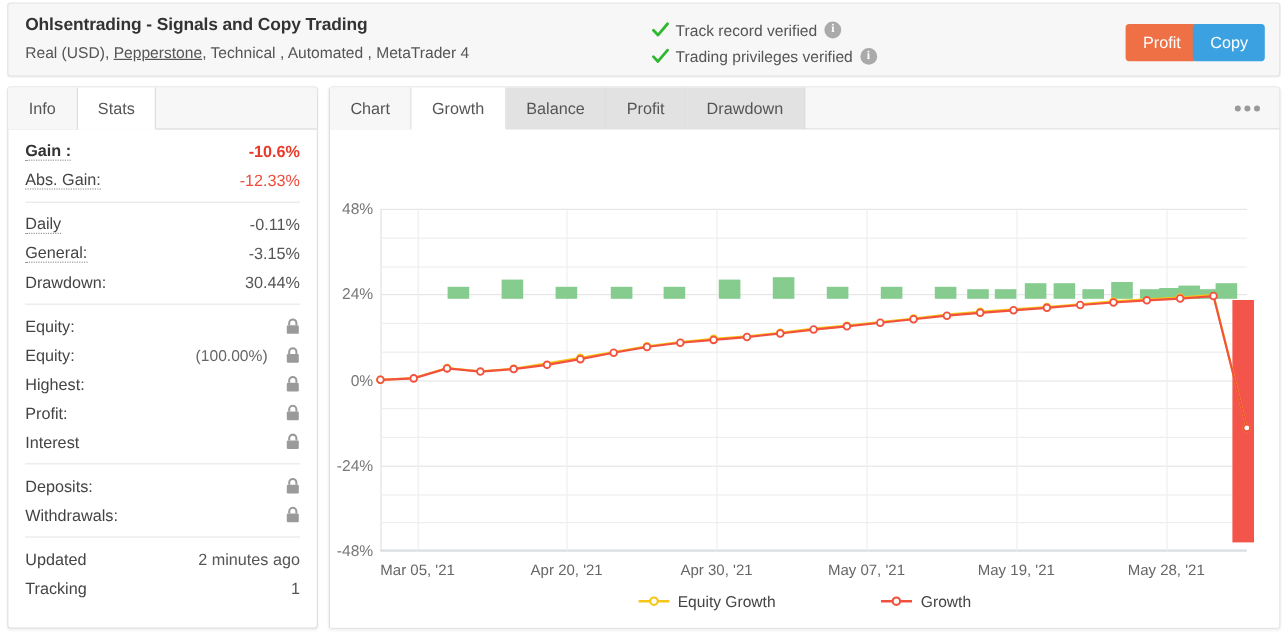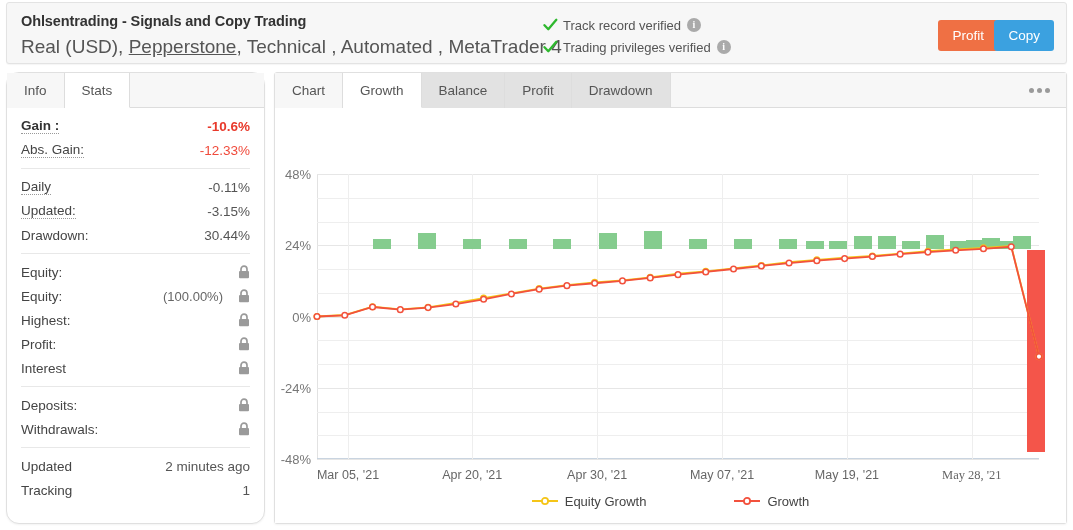--- a/index.html
+++ b/index.html
@@ -27,21 +27,21 @@
     border-radius: 3px;
     box-shadow: 0 1px 1px rgba(0,0,0,0.04);
   }
   .hdr-title {
     position: absolute; left: 14px; top: 10px;
     font-size: 14.5px; font-weight: bold; color: #333333;
     letter-spacing: -0.1px;
   }
   .hdr-sub {
     position: absolute; left: 14px; top: 33px;
-    font-size: 19px; color: #555555;
+    font-size: 13px; color: #555555;
   }
   .hdr-sub .broker {
     text-decoration: underline;
     color: #555555;
     cursor: pointer;
   }
   .verify-block {
     position: absolute; left: 536px; top: 12px;
   }
   .verify-row {
@@ -86,21 +86,21 @@
   .btn-discuss { right: 68px; background: #ef7044; }
   .btn-copy    { right: 12px; background: #3ba1e0; }
 
   
   .left-panel {
     position: absolute;
     left: 6px; top: 72px;
     width: 259px; height: 452px;
     background: #ffffff;
     border: 1px solid #e0e0e0;
-    border-radius: 13px;
+    border-radius: 3px;
     box-shadow: 0 1px 2px rgba(0,0,0,0.05);
   }
   .tabs {
     position: relative;
     height: 35px;
     background: #f7f7f7;
     border-bottom: 1px solid #dddddd;
   }
   .tab {
     position: relative;
@@ -294,21 +294,21 @@
         </div>
       </div>
       <div class="divider"></div>
 
       <div class="stat-group">
         <div class="stat-row">
           <span class="lbl dotted">Daily</span>
           <span class="val">-0.11%</span>
         </div>
         <div class="stat-row">
-          <span class="lbl dotted">Updated:</span>
+          <span class="lbl dotted">General:</span>
           <span class="val">-3.15%</span>
         </div>
         <div class="stat-row">
           <span class="lbl">Drawdown:</span>
           <span class="val">30.44%</span>
         </div>
       </div>
       <div class="divider"></div>
 
       <div class="stat-group">
@@ -526,21 +526,21 @@
             <circle cx="694.2307692307693" cy="72.734375" r="2.8" fill="#ffffff" stroke="#f2513d" stroke-width="1.5"></circle>
             <circle cx="722" cy="182.578125" r="2.8" fill="#ffffff" stroke="#f2513d" stroke-width="1.5"></circle>
           </svg>
         </div>
       <div id="xlabels">
           <div class="xlabel" style="left: 73.046px; top: 360px;">Mar 05, '21</div>
           <div class="xlabel" style="left: 197.23px; top: 360px;">Apr 20, '21</div>
           <div class="xlabel" style="left: 322.136px; top: 360px;">Apr 30, '21</div>
           <div class="xlabel" style="left: 447.042px; top: 360px;">May 07, '21</div>
           <div class="xlabel" style="left: 571.948px; top: 360px;">May 19, '21</div>
-          <div class="xlabel" style="left: 696.854px; top: 360px; font-family: Liberation Serif, serif;">May 28, '21</div>
+          <div class="xlabel" style="left: 696.854px; top: 360px;">May 28, '21</div>
         </div>
       <div class="legend">
         <div class="legend-item">
           <span class="legend-swatch">
             <svg width="26" height="10" viewBox="0 0 26 10">
                 <line x1="0" y1="5" x2="26" y2="5" stroke="#f5c518" stroke-width="2"></line>
                 <circle cx="13" cy="5" r="3.1" fill="#ffffff" stroke="#f5c518" stroke-width="1.8"></circle>
               </svg>
           </span>
           <span>Equity Growth</span>

